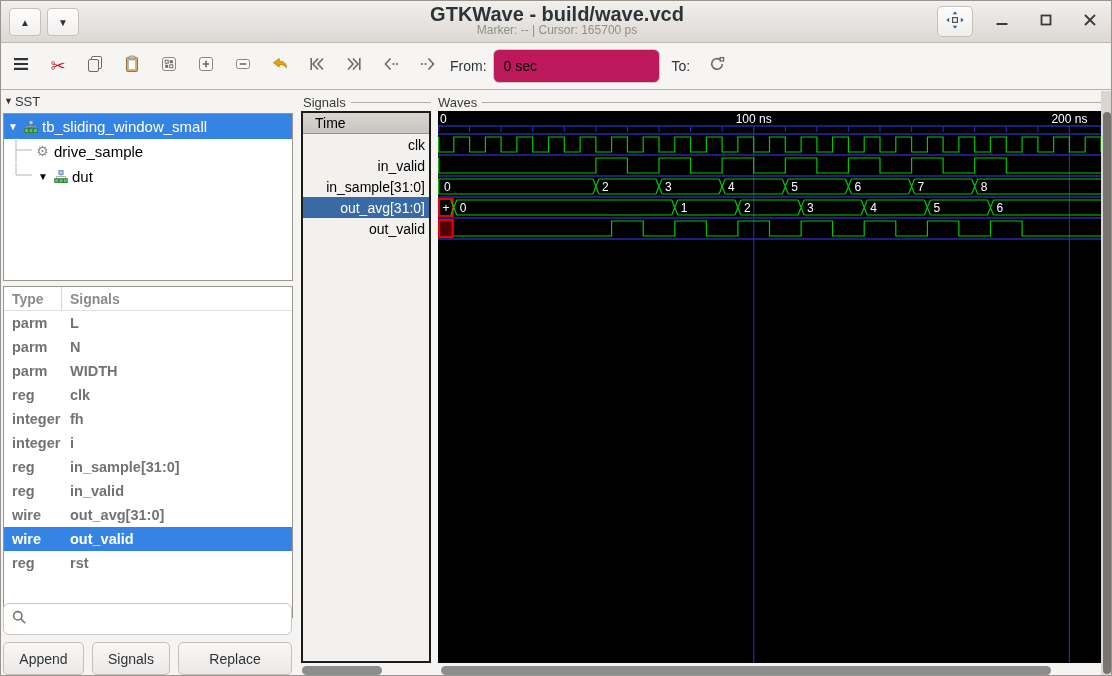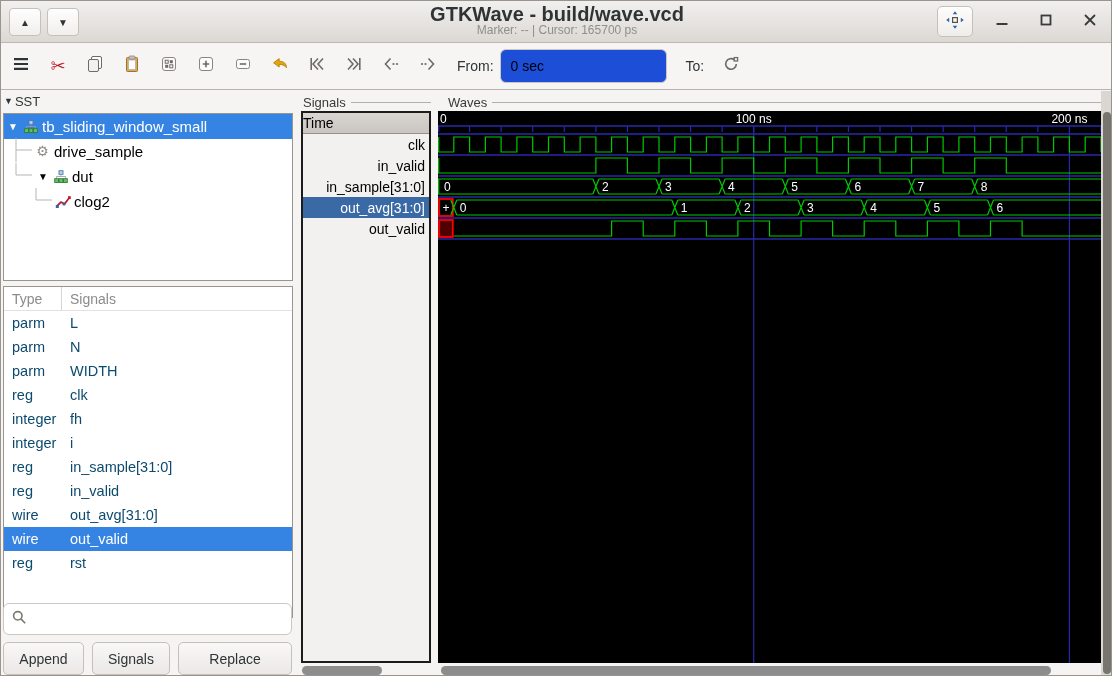--- a/index.html
+++ b/index.html
@@ -18,66 +18,66 @@
   #title-sub{font-size:12px;color:#8f8f8a;line-height:15px;}
   #win-controls{position:absolute;right:8px;top:5px;display:flex;align-items:center;gap:14px;}
   .wc{width:30px;height:30px;display:flex;align-items:center;justify-content:center;}
   .wc.raised{border:1px solid #c6c0ba;border-radius:5px;background:linear-gradient(#fdfdfc,#efedea);width:36px;height:31px;}
 
   
   #toolbar{position:absolute;left:0;top:42px;width:1112px;height:47px;background:#f6f5f4;
     border-bottom:1px solid #b9b3ad;display:flex;align-items:center;}
   .tool-btn{width:20px;height:20px;margin-left:17px;display:flex;align-items:center;justify-content:center;}
   .tool-btn:first-child{margin-left:10px;}
-  .tool-label{font-size:14px;color:#2e3436;margin-left:19px;}
-  .tool-entry{height:34px;border:1px solid #cdc7c2;border-radius:6px;background:#1d4ed8;
+  .tool-label{font-size:14px;color:#2e3436;margin-left:12px;}
+  .tool-entry{height:34px;border:1px solid #cdc7c2;border-radius:6px;background:#be185d;
     font-size:14px;color:#000;padding:0 10px;margin-left:6px;outline:none;}
   #from-entry{width:167px;} #to-entry{width:164px;}
 
   
   #left-panel{position:absolute;left:0;top:90px;width:293px;height:586px;}
   #sst-header{height:20px;display:flex;align-items:center;font-size:13px;color:#2e3436;padding-left:3px;gap:2px;}
   .exp-tri{font-size:9px;color:#2e3436;}
   #tree-box{position:absolute;left:2px;top:22px;width:290px;height:168px;background:#fff;border:1px solid #999690;overflow:hidden;}
   .tree-row{height:25px;display:flex;align-items:center;font-size:15px;color:#000;white-space:nowrap;}
   .tree-row.selected{background:#3584e4;color:#fff;}
   .tree-exp{width:18px;text-align:center;font-size:10px;}
   .tree-icon{width:17px;height:15px;display:flex;align-items:center;justify-content:center;margin-right:3px;}
   .conn{flex:none;}
 
-  #sig-table{position:absolute;left:2px;top:195px;width:290px;height:332px;background:#fff;border:1px solid #999690;overflow:hidden;}
+  #sig-table{position:absolute;left:2px;top:195px;width:290px;height:332px;background:#fff;border:1px solid #999690;overflow:hidden;font-weight:bold;}
   .st-header{height:24px;display:flex;align-items:center;color:#8b8b8b;font-size:14px;border-bottom:1px solid #e4e2e0;}
   .st-header .c1{width:58px;padding-left:8px;border-right:1px solid #d6d4d2;height:100%;display:flex;align-items:center;}
   .st-header .c2{padding-left:8px;}
-  .st-row{height:24px;display:flex;align-items:center;font-size:14.5px;color:#0c4a6e;}
+  .st-row{height:24px;display:flex;align-items:center;font-size:14.5px;color:#737373;}
   .st-row .c1{width:58px;padding-left:8px;}
   .st-row .c2{padding-left:8px;}
   .st-row.selected{background:#3584e4;color:#fff;}
 
   #search-box{position:absolute;left:2px;top:512px;width:289px;height:32px;background:#fff;border:1px solid #cdc7c2;
     border-radius:6px;display:flex;align-items:center;padding-left:7px;gap:6px;}
   #search-input{border:none;outline:none;flex:1;font-size:14px;background:transparent;}
 
   #btn-row{position:absolute;left:2px;top:551px;width:289px;display:flex;gap:8px;}
   .gtk-btn{height:33px;border:1px solid #c6c0ba;border-radius:5px;background:linear-gradient(#f9f8f7,#ebe8e6);
     font-size:14px;color:#2e3436;display:flex;align-items:center;justify-content:center;}
   #btn-append{width:88px;} #btn-insert{width:85px;} #btn-replace{width:124px;}
 
   
   .frame-label{position:absolute;height:16px;display:flex;align-items:center;font-size:13px;color:#3a3a3a;gap:5px;}
   .frame-label::after{content:"";flex:1;height:1px;background:#b5afa9;}
   #signals-label{left:302px;top:93px;width:128px;}
   #signals-box{position:absolute;left:300px;top:110px;width:130px;height:552px;background:#f2f1ef;border:2px solid #1c1c1c;overflow:hidden;}
   #time-header{height:21px;background:linear-gradient(#d9d5d1,#c9c5c1);border-bottom:1px solid #94908b;
-    font-size:14px;color:#000;display:flex;align-items:center;padding-left:0;}
+    font-size:14px;color:#000;display:flex;align-items:center;padding-left:12px;}
   .sig-item{height:21px;font-size:14px;color:#000;display:flex;align-items:center;justify-content:flex-end;padding-right:4px;white-space:nowrap;}
   .sig-item.selected{background:#3a6aa6;color:#fff;}
 
   
-  #waves-label{left:447px;top:93px;width:663px;}
+  #waves-label{left:437px;top:93px;width:663px;}
   #waves-box{position:absolute;left:437px;top:110px;width:663px;height:552px;background:#000;}
 
   
   .hscroll{position:absolute;height:11px;top:664px;}
   #signals-hscroll{left:300px;width:130px;}
   #waves-hscroll{left:437px;width:663px;}
   .hthumb{position:absolute;top:1px;height:9px;background:#8d8d8d;border-radius:4.5px;}
   #signals-hthumb{left:1px;width:80px;}
   #waves-hthumb{left:3px;width:610px;}
   #vscroll{position:absolute;left:1100px;top:90px;width:12px;height:586px;background:#dad6d2;}
@@ -248,35 +248,20 @@
           <span class="tree-icon">
             <svg width="14" height="14" viewBox="0 0 14 14" fill="none">
               <rect x="5" y="0.7" width="4" height="3.6" fill="#bcd2ec" stroke="#4a78b0" stroke-width="0.9"></rect>
               <path d="M7 4.3v2.2M2.5 8.7V6.5h9v2.2" stroke="#9a9a9a" stroke-width="0.8"></path>
               <rect x="0.7" y="8.7" width="3.8" height="3.8" fill="#67bf6b" stroke="#2e7d32" stroke-width="0.9"></rect>
               <rect x="5.1" y="8.7" width="3.8" height="3.8" fill="#67bf6b" stroke="#2e7d32" stroke-width="0.9"></rect>
               <rect x="9.5" y="8.7" width="3.8" height="3.8" fill="#67bf6b" stroke="#2e7d32" stroke-width="0.9"></rect>
             </svg>
           </span>
           <span>dut</span>
-        </div>
-        <div class="tree-row">
-          <span class="conn" style="width:20px"></span>
-          <span class="conn"><svg width="30" height="24" viewBox="0 0 30 24" fill="none">
-              <path d="M12 0v12h16" stroke="#b5b5b5" stroke-width="1" fill="none"></path>
-            </svg></span>
-          <span class="tree-icon">
-            <svg width="16" height="16" viewBox="0 0 16 16" fill="none">
-              <path d="M1.5 12.5 6 8l3.5 2L14.5 3.5" stroke="#c01c28" stroke-width="1.8"></path>
-              <rect x="0.8" y="11" width="3" height="3" fill="#3465a4"></rect>
-              <rect x="7.6" y="8.6" width="2.8" height="2.8" fill="#3465a4"></rect>
-              <rect x="13" y="2.2" width="2.8" height="2.8" fill="#c01c28"></rect>
-            </svg>
-          </span>
-          <span>clog2</span>
         </div>
       </div>
     <div id="sig-table">
       <div class="st-header">
         <span class="c1">Type</span>
         <span class="c2">Signals</span>
       </div>
       <div id="st-rows">
           <div class="st-row">
             <span class="c1">parm</span>

